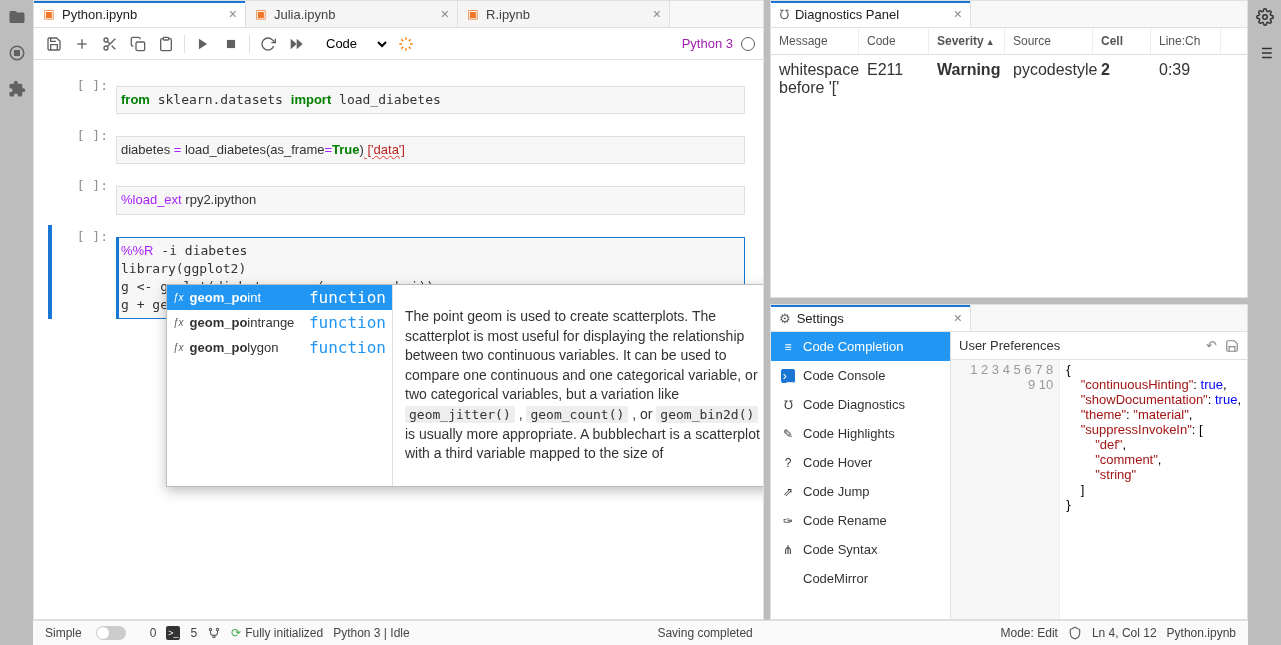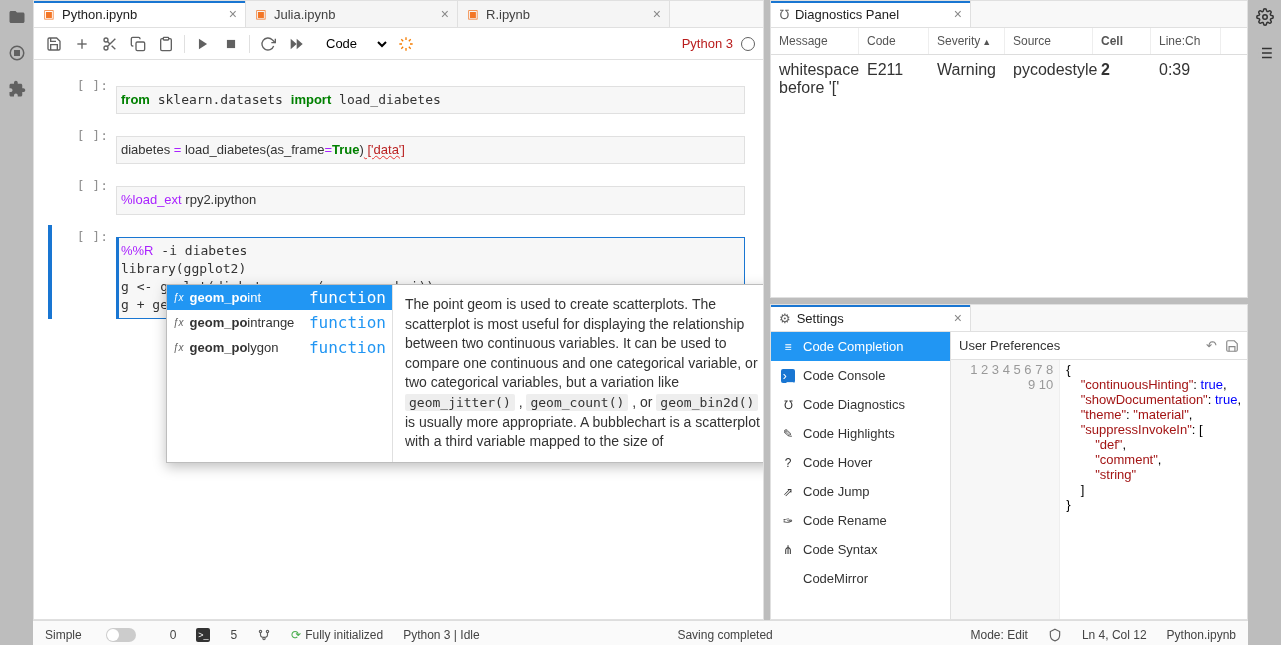--- a/index.html
+++ b/index.html
@@ -21,21 +21,21 @@
 .tab .nb-ic::before { content:'▣'; color:#f37626; font-size:12px; }
 .tab-label { font-size: 13px; color: #424242; white-space: nowrap; max-width: 140px; overflow: hidden; text-overflow: ellipsis; }
 .tab .close { margin-left: auto; font-size: 14px; color: #888; cursor: pointer; padding-left: 8px;}
 .tab.active .tab-label { color:#212121;}
 .tab.wide { width: 212px;}
 .toolbar { display:flex; align-items:center; height:32px; border-bottom:1px solid #e0e0e0; padding:0 8px; gap:4px;}
 .toolbar .tb { width:24px; height:24px; display:flex; align-items:center; justify-content:center; color:#616161; cursor:pointer;}
 .toolbar .sep { width:1px; height:18px; background:#e0e0e0; margin:0 2px;}
 .toolbar select { border:1px solid #ccc; font-size:12px; height:22px; padding:0 4px; background:#fff;}
 .toolbar .spacer { flex:1; }
-.kernel-name { font-size:13px; color:#b91c1c; margin-right:4px;text-align:center;}
+.kernel-name { font-size:13px; color:#a21caf; margin-right:4px;text-align:center;}
 .kernel-circle { width:14px; height:14px; border:1.5px solid #616161; border-radius:50%; }
 .notebook-body { flex:1; overflow:auto; padding: 14px 18px 14px 14px; position:relative; background:#fff;}
 .cell { display:flex; margin-bottom: 10px; }
 .cell-gutter { width: 8px; margin-right:0px;}
 .cell-prompt { width: 60px; text-align:right; padding-right:8px; color:#919191; font-family: ui-monospace,Menlo,Consolas,monospace; font-size:13px; padding-top:4px; }
 .cell-content { flex:1; background:#f7f7f7; border:1px solid #e0e0e0; padding: 4px 4px; font-family: ui-monospace,Menlo,Consolas,monospace; font-size:13px; line-height:1.4; white-space:pre; overflow:hidden;margin-top:12px; }
 .cell.active .cell-content { border-color:#1976d2; box-shadow: inset 2px 0 0 #1976d2;}
 .cell.active .cell-gutter { background:#1976d2; width:4px; margin-right:4px;}
 .tok-kw { color:#008000; font-weight:bold;}
 .tok-op { color:#aa22ff;}
@@ -44,33 +44,33 @@
 .tok-underline { text-decoration: underline wavy #e53935; text-decoration-thickness:1px;}
 .completer { position:absolute; left:132px; top:224px; width:608px; display:flex; background:#fff; box-shadow: 0 4px 12px rgba(0,0,0,.25); border:1px solid #bdbdbd; z-index:10;}
 .comp-left { width:226px; border-right:1px solid #e0e0e0; overflow:auto; max-height:240px;}
 .comp-item { display:flex; align-items:center; padding:3px 6px; gap:6px; font-family: ui-monospace,Menlo,Consolas,monospace; font-size:13px;}
 .comp-item.sel { background:#2196f3; color:#fff;}
 .comp-item .itype { font-style:italic; font-size:10px; color:#616161; }
 .comp-item.sel .itype { color:#fff;}
 .comp-item .kind { margin-left:auto; color:#2196f3; font-family: ui-monospace,Menlo,Consolas,monospace; font-size:16px;}
 .comp-item.sel .kind { color:#fff;}
 .comp-item .match { font-weight:bold;}
-.comp-right { flex:1; padding:10px 12px; font-size:14px; color:#333; line-height:1.4; overflow:auto; max-height:240px;}
+.comp-right { flex:1; padding:22px 12px; font-size:14px; color:#333; line-height:1.4; overflow:auto; max-height:240px;}
 .comp-right code { background:#eee; padding:1px 4px; border-radius:2px; font-family: ui-monospace,Menlo,Consolas,monospace; font-size:13px;}
 
 .diag-panel { flex: 0 0 298px;}
 .diag-panel .tab-bar .tab { width:200px;}
 .diag-table { flex:1; overflow:auto;}
 .dt-head { display:flex; border-bottom:1px solid #ddd; font-size:12px; color:#555; background:#fff;}
 .dt-head div { padding:6px 8px; border-right:1px solid #eee;}
 .dt-row { display:flex; font-size:16px; color:#333;}
 .dt-row div { padding:6px 8px; }
 .col-msg { width:88px;}
 .col-code { width:70px;}
-.col-sev { width:76px;}
+.col-sev { width:76px;font-weight:bold;}
 .col-src { width:88px;}
 .col-cell { width:58px;font-weight:bold;}
 .col-line { width:70px;}
 
 .settings-panel { flex:1; display:flex; flex-direction:column; min-height:0;}
 .settings-body { flex:1; display:flex; min-height:0;}
 .settings-nav { width:180px; border-right:1px solid #e0e0e0; overflow:auto;}
 .nav-item { display:flex; align-items:center; gap:8px; padding:7px 10px; font-size:13px; color:#333; cursor:pointer;}
 .nav-item.sel { background:#2196f3; color:#fff;}
 .nav-item .nic { width:14px; height:14px; display:inline-flex; align-items:center; justify-content:center; font-size:12px;}
@@ -79,21 +79,21 @@
 .sr-head .sp { flex:1;}
 .sr-head .hic { color:#888; margin-left:8px; cursor:pointer;}
 .editor { flex:1; display:flex; font-family: ui-monospace,Menlo,Consolas,monospace; font-size:13px; overflow:auto; min-height:0;}
 .gutter { background:#f7f7f7; color:#999; text-align:right; padding:2px 6px 2px 10px; border-right:1px solid #eee; user-select:none;}
 .code-lines { padding:2px 6px; white-space:pre; color:#000;}
 .j-key { color:#a31515;}
 .j-bool { color:#0000ff;}
 .j-str { color:#a31515;}
 .sr-foot { border-top:1px solid #e0e0e0; padding:6px 8px; text-align:right; font-size:13px; display:flex; align-items:center; justify-content:flex-end; gap:4px;}
 
-.status { height:25px; background:#fafafa; border-top:1px solid #ddd; display:flex; align-items:flex-start; padding:7px 12px; font-size:12px; color:#444; gap:20px;}
+.status { height:25px; background:#fafafa; border-top:1px solid #ddd; display:flex; align-items:center; padding:0 12px; font-size:12px; color:#444; gap:10px;}
 .status .sp { flex:1;}
 .toggle { width:30px; height:14px; background:#ccc; border-radius:10px; position:relative; margin-left:4px;}
 .toggle::after { content:''; position:absolute; width:12px; height:12px; background:#fff; border-radius:50%; top:1px; left:1px;}
 .term-ic { display:inline-flex; width:14px; height:14px; background:#333; color:#fff; align-items:center; justify-content:center; font-size:9px; border-radius:2px;}
 svg { display:block;}
 .sort-caret { font-size:9px; margin-left:2px;}
 </style>
 </head>
 <body>
 

